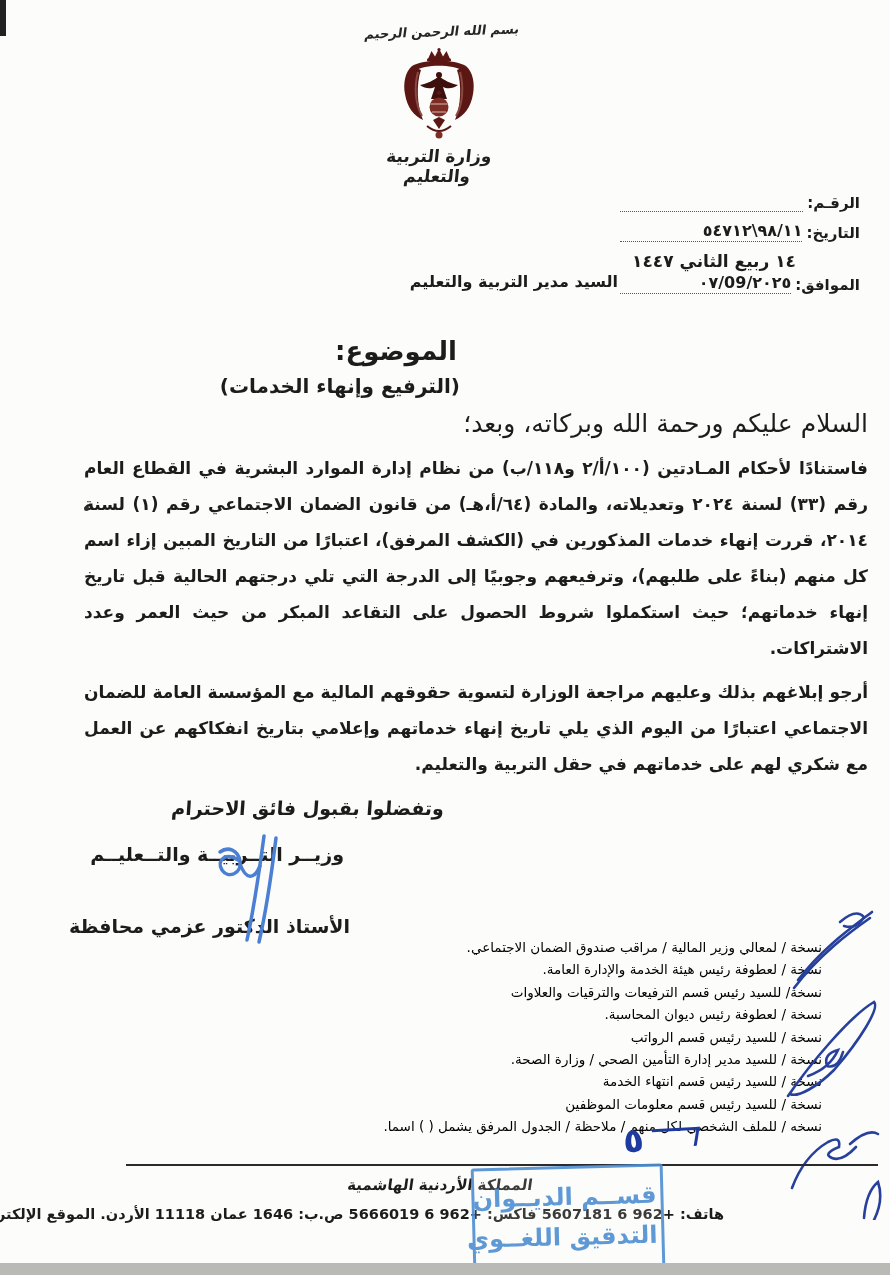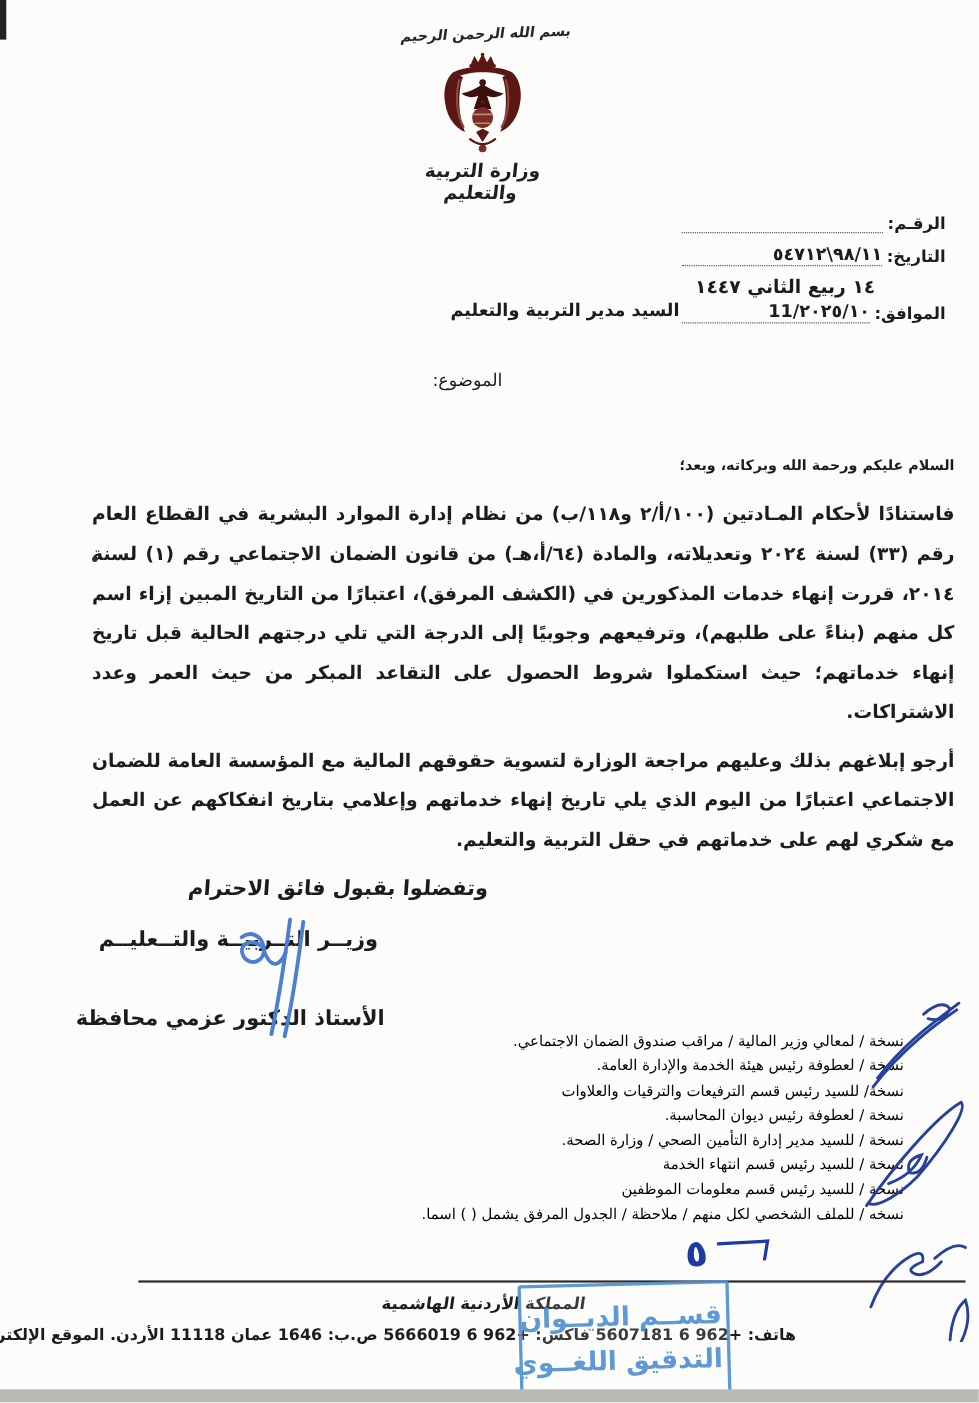--- a/index.html
+++ b/index.html
@@ -16,25 +16,25 @@
     font-size:17px;font-weight:800;transform:skewX(-6deg);color:#1f1f1f;}
   
   .ref-block{position:absolute;top:192px;right:30px;width:240px;}
   .ref-row{display:flex;align-items:flex-end;margin-bottom:9px;}
   .ref-label{font-size:15px;font-weight:700;white-space:nowrap;padding-left:4px;}
   .ref-line{flex:1;border-bottom:1.5px dotted #555;text-align:right;
     font-size:16px;font-weight:700;min-height:18px;padding-bottom:1px;}
   .hijri{font-size:17px;font-weight:700;text-align:center;margin:0 58px 2px 6px;white-space:nowrap;}
   
   .addressee{position:absolute;top:260px;right:272px;font-size:16px;font-weight:700;margin-top:12px;}
-  .subject-label{position:absolute;top:336px;right:433px;font-size:16px;font-weight:400;}
+  .subject-label{position:absolute;top:336px;right:433px;font-size:26px;font-weight:700;}
   .subject-value{position:absolute;top:374px;right:430px;font-size:20px;font-weight:700;}
   .body-text{position:absolute;top:406px;right:22px;left:84px;
     font-size:17px;line-height:36px;text-align:justify;}
-  .salutation{font-size:13px;font-weight:700;text-align:right;margin-bottom:8px;}
+  .salutation{font-size:25px;font-weight:400;text-align:right;margin-bottom:8px;}
   .para{margin:0 0 8px 0;font-weight:700;}
   .closing{text-align:right;margin:8px 424px 0 0;font-size:19px;font-weight:700;
     transform:skewX(-4deg);}
   .sig-block{position:relative;margin-top:10px;height:140px;}
   .minister-title{text-align:right;margin-right:524px;font-size:19px;font-weight:800;white-space:nowrap;}
   .minister-name{text-align:right;margin:36px 518px 0 0;font-size:19px;font-weight:800;white-space:nowrap;}
   .signature{position:absolute;top:-6px;right:556px;width:110px;height:115px;}
   
   .cc-list{position:absolute;top:936px;right:68px;text-align:right;
     font-size:13.5px;line-height:22.4px;font-weight:400;color:#000000;}
@@ -94,26 +94,27 @@
       <span class="ref-label">الرقـم:</span>
       <span class="ref-line"></span>
     </div>
     <div class="ref-row">
       <span class="ref-label">التاريخ:</span>
       <span class="ref-line">٩٨/١١\٥٤٧١٢</span>
     </div>
     <div class="hijri">١٤ ربيع الثاني ١٤٤٧</div>
     <div class="ref-row">
       <span class="ref-label">الموافق:</span>
-      <span class="ref-line">٢٠٢٥/١٠/11</span>
+      <span class="ref-line">٢٠٢٥/09/٠٧</span>
     </div>
   </div>
 
   <div class="addressee">السيد مدير التربية والتعليم</div>
   <div class="subject-label">الموضوع:</div>
+  <div class="subject-value">(الترفيع وإنهاء الخدمات)</div>
 
   <div class="body-text">
     <div class="salutation">السلام عليكم ورحمة الله وبركاته، وبعد؛</div>
     <p class="para">فاستنادًا لأحكام المـادتين (١٠٠/أ/٢ و١١٨/ب) من نظام إدارة الموارد البشرية في القطاع العام رقم (٣٣) لسنة ٢٠٢٤ وتعديلاته، والمادة (٦٤/أ،هـ) من قانون الضمان الاجتماعي رقم (١) لسنة ٢٠١٤، قررت إنهاء خدمات المذكورين في (الكشف المرفق)، اعتبارًا من التاريخ المبين إزاء اسم كل منهم (بناءً على طلبهم)، وترفيعهم وجوبيًا إلى الدرجة التي تلي درجتهم الحالية قبل تاريخ إنهاء خدماتهم؛ حيث استكملوا شروط الحصول على التقاعد المبكر من حيث العمر وعدد الاشتراكات.</p>
     <p class="para">أرجو إبلاغهم بذلك وعليهم مراجعة الوزارة لتسوية حقوقهم المالية مع المؤسسة العامة للضمان الاجتماعي اعتبارًا من اليوم الذي يلي تاريخ إنهاء خدماتهم وإعلامي بتاريخ انفكاكهم عن العمل مع شكري لهم على خدماتهم في حقل التربية والتعليم.</p>
     <div class="closing">وتفضلوا بقبول فائق الاحترام</div>
     <div class="sig-block">
       <div class="minister-title">وزيــر التــربيــة والتــعليــم</div>
       <svg class="signature" viewBox="0 0 110 115" aria-hidden="true">
         <g stroke="#4a7fd4" stroke-width="3.5" fill="none" stroke-linecap="round">
@@ -125,20 +126,21 @@
       </svg>
       <div class="minister-name">الأستاذ الدكتور عزمي محافظة</div>
     </div>
   </div>
 
   <div class="cc-list">
     <div>نسخة / لمعالي وزير المالية / مراقب صندوق الضمان الاجتماعي.</div>
     <div>نسخة / لعطوفة رئيس هيئة الخدمة والإدارة العامة.</div>
     <div>نسخة/ للسيد رئيس قسم الترفيعات والترقيات والعلاوات</div>
     <div>نسخة / لعطوفة رئيس ديوان المحاسبة.</div>
+    <div>نسخة / للسيد رئيس قسم الرواتب</div>
     <div>نسخة / للسيد مدير إدارة التأمين الصحي / وزارة الصحة.</div>
     <div>نسخة / للسيد رئيس قسم انتهاء الخدمة</div>
     <div>نسخة / للسيد رئيس قسم معلومات الموظفين</div>
     <div>نسخه / للملف الشخصي لكل منهم / ملاحظة / الجدول المرفق يشمل (  ) اسما.</div>
   </div>
 
   <div class="hand-count">٥</div>
   <div class="hand-bracket"></div>
 
   <svg class="margin-marks" viewBox="0 0 112 332" aria-hidden="true">

